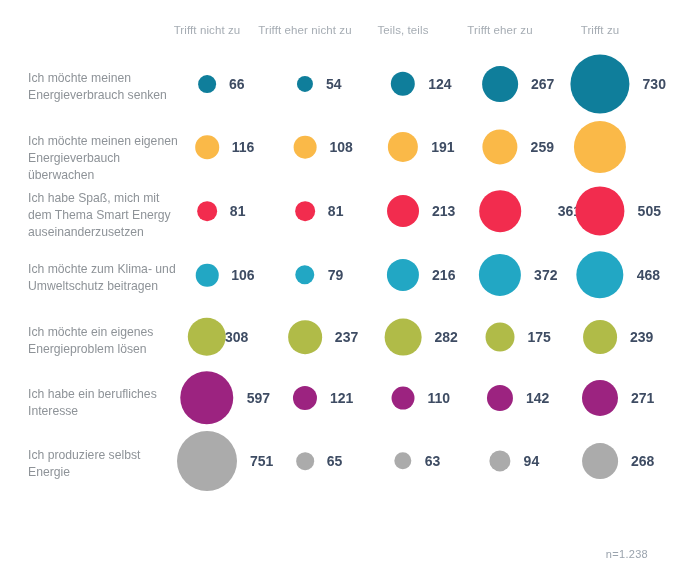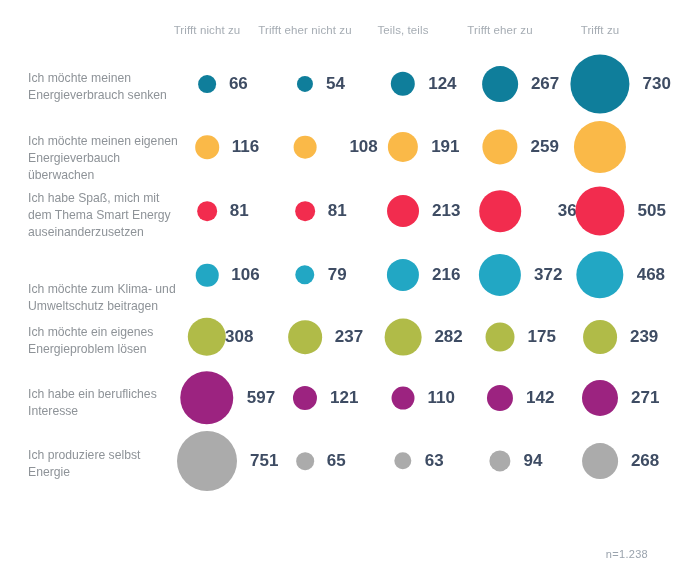--- a/index.html
+++ b/index.html
@@ -55,21 +55,21 @@
     align-items: center;
     justify-content: center;
     pointer-events: none;
   }
   .bubble {
     border-radius: 50%;
     flex: 0 0 auto;
   }
   .bubble-value {
     position: absolute;
-    font-size: 17px;
+    font-size: 14px;
     font-weight: bold;
     color: #3e4c63;
     white-space: nowrap;
     transform: translateY(-50%);
   }
 
   
   #footer-note {
     position: absolute;
     right: 28px;
@@ -93,21 +93,21 @@
       <div class="col-header" style="left: 600px;">Trifft zu</div>
     </div>
   <div id="row-labels">
       <div class="row-label" style="top: 70px;">Ich möchte meinen
 Energieverbrauch senken</div>
       <div class="row-label" style="top: 133px;">Ich möchte meinen eigenen
 Energieverbauch überwachen</div>
       <div class="row-label" style="top: 190px;">Ich habe Spaß, mich mit
 dem Thema Smart Energy
 auseinanderzusetzen</div>
-      <div class="row-label" style="top: 261px; margin-top: 20px;">Ich möchte zum Klima- und
+      <div class="row-label" style="top: 261px;">Ich möchte zum Klima- und
 Umweltschutz beitragen</div>
       <div class="row-label" style="top: 324px;">Ich möchte ein eigenes
 Energieproblem lösen</div>
       <div class="row-label" style="top: 386px;">Ich habe ein berufliches
 Interesse</div>
       <div class="row-label" style="top: 447px;">Ich produziere selbst
 Energie</div>
     </div>
   <div id="bubble-grid">
       <div class="cell" style="left: 207px; top: 84px;">
@@ -130,21 +130,21 @@
         <div class="bubble" style="width: 59.1552px; height: 59.1552px; background: rgb(15, 126, 155);"></div>
       </div>
       <div class="bubble-value" style="left: 642.578px; top: 84px;">730</div>
       <div class="cell" style="left: 207px; top: 147px;">
         <div class="bubble" style="width: 23.5809px; height: 23.5809px; background: rgb(250, 185, 72);"></div>
       </div>
       <div class="bubble-value" style="left: 231.79px; top: 147px;">116</div>
       <div class="cell" style="left: 305px; top: 147px;">
         <div class="bubble" style="width: 22.7532px; height: 22.7532px; background: rgb(250, 185, 72);"></div>
       </div>
-      <div class="bubble-value" style="left: 329.377px; top: 147px; margin-left: 20px;">108</div>
+      <div class="bubble-value" style="left: 329.377px; top: 147px;">108</div>
       <div class="cell" style="left: 403px; top: 147px;">
         <div class="bubble" style="width: 30.2585px; height: 30.2585px; background: rgb(250, 185, 72);"></div>
       </div>
       <div class="bubble-value" style="left: 431.129px; top: 147px;">191</div>
       <div class="cell" style="left: 500px; top: 147px;">
         <div class="bubble" style="width: 35.2356px; height: 35.2356px; background: rgb(250, 185, 72);"></div>
       </div>
       <div class="bubble-value" style="left: 530.618px; top: 147px;">259</div>
       <div class="cell" style="left: 600px; top: 147px;">
         <div class="bubble" style="width: 52.1342px; height: 52.1342px; background: rgb(250, 185, 72);"></div>

